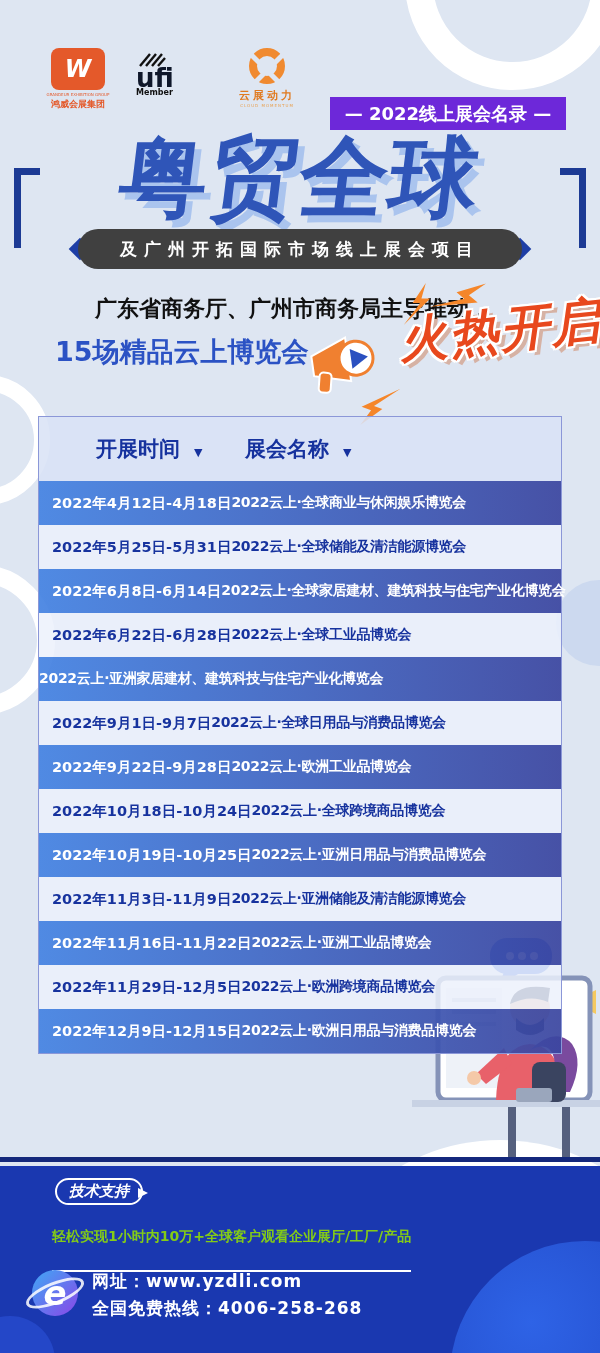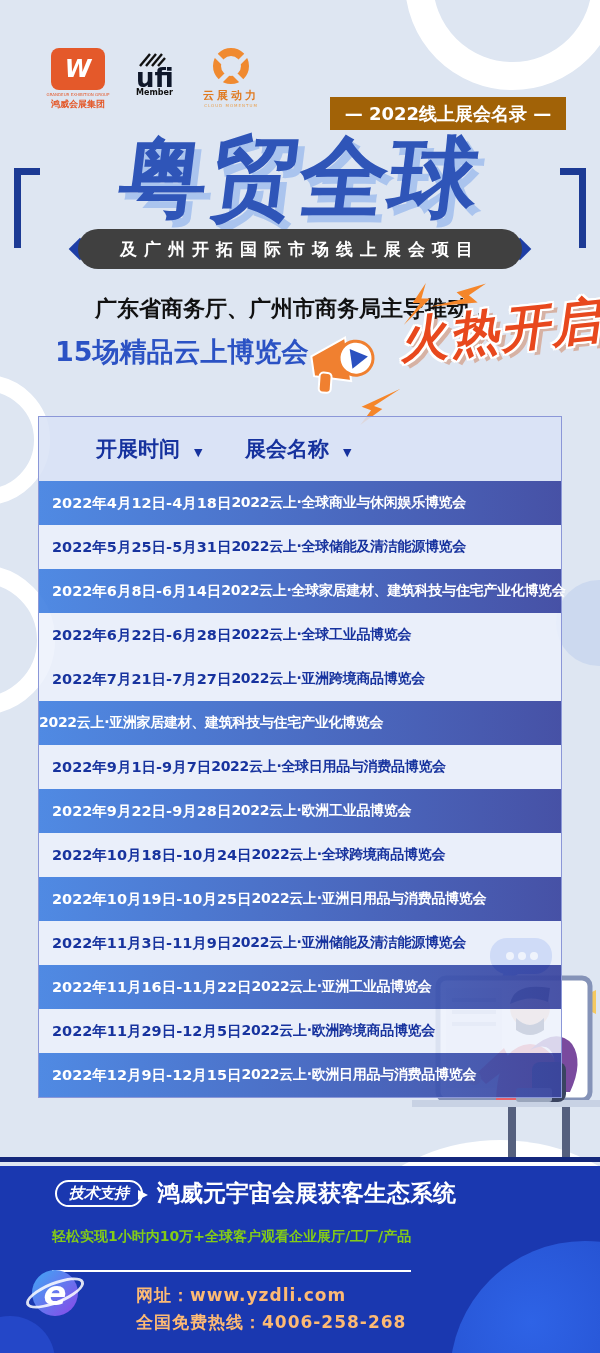--- a/index.html
+++ b/index.html
@@ -20,30 +20,30 @@
   .logos { position:absolute; left:42px; top:48px; display:flex; gap:22px; z-index:2; }
   .logo1 { width:72px; text-align:center; }
   .logo1-box { width:54px; height:42px; margin:0 auto; background:#e4592a; border-radius:8px; color:#fff;
                display:flex; align-items:center; justify-content:center; font-weight:bold; font-size:24px; font-style:italic; }
   .logo1-sub { font-size:4px; color:#e4592a; margin-top:2px; letter-spacing:0; white-space:nowrap; }
   .logo1-name { font-size:9px; color:#e4592a; font-weight:bold; margin-top:1px; white-space:nowrap; }
   .logo2 { width:40px; text-align:left; padding-top:2px; }
   .logo2 svg { display:block; margin-left:2px; }
   .logo2-name { font-size:26px; font-weight:bold; color:#0f172a; line-height:20px; }
   .logo2-sub { font-size:8px; font-weight:bold; color:#111; }
-  .logo3 { width:66px; text-align:center; }
+  .logo3 { width:66px; text-align:center;margin-left:36px; }
   .logo3-ring { width:36px; height:36px; margin:0 auto; border-radius:50%; border:8px solid #f08a30; position:relative; }
   .logo3-ring::before, .logo3-ring::after { content:""; position:absolute; width:44px; height:5px; background:#dee6f2;
       left:-12px; top:12px; transform:rotate(45deg); }
   .logo3-ring::after { transform:rotate(-45deg); }
   .logo3-name { font-size:11px; color:#e07a20; font-weight:bold; letter-spacing:3px; margin-top:4px; white-space:nowrap; }
   .logo3-sub { font-size:4px; color:#e8a050; letter-spacing:1px; }
 
   
-  .top-badge { position:absolute; left:330px; top:97px; width:236px; height:33px; background:#a16207; z-index:2;
+  .top-badge { position:absolute; left:330px; top:97px; width:236px; height:33px; background:#6d28d9; z-index:2;
                color:#fff; font-size:18px; font-weight:bold; display:flex; align-items:center; justify-content:center; white-space:nowrap; }
   .big-title { position:absolute; left:0; top:128px; width:600px; text-align:center; z-index:2;
                font-size:88px; font-weight:900; color:#2f55b8; transform:skewX(-7deg);
                text-shadow:7px 7px 0 #aac4ee; letter-spacing:2px; line-height:100px; }
   .bracket { position:absolute; width:26px; height:80px; z-index:1; }
   .bracket.left  { left:14px;  top:168px; border-left:7px solid #1c3a94; border-top:7px solid #1c3a94; }
   .bracket.right { left:560px; top:168px; border-right:7px solid #1c3a94; border-top:7px solid #1c3a94; }
   .subtitle-pill { position:absolute; left:78px; top:229px; width:444px; height:40px; background:#404040; border-radius:20px;
                    z-index:2; color:#fff; font-size:17px; font-weight:bold; letter-spacing:7px;
                    display:flex; align-items:center; justify-content:center; white-space:nowrap; }
@@ -92,21 +92,21 @@
   .f-title { color:#fff; font-size:23px; font-weight:900; white-space:nowrap; }
   .f-line2 { position:absolute; left:52px; top:62px; color:#84cc16; font-size:14px; white-space:nowrap;
              border-bottom:2.5px solid #fff; padding-bottom:24px; }
   .f-line2 .sb { font-weight:600; }
   .f-line2 .xb { font-weight:900; }
   .ie-icon { position:absolute; left:32px; top:104px; width:46px; height:46px; border-radius:50%;
              background:linear-gradient(135deg,#3fa8f5,#8a46e8); display:flex; align-items:center; justify-content:center; }
   .ie-icon .e { color:#fff; font-size:34px; font-weight:bold; font-style:italic; line-height:46px; }
   .ie-icon .orbit { position:absolute; left:-8px; top:12px; width:62px; height:22px; border:3px solid rgba(255,255,255,0.85);
                     border-radius:50%; transform:rotate(-22deg); }
-  .f-contact { position:absolute; left:92px; top:116px; color:#fdba74;margin-left:44px; }
+  .f-contact { position:absolute; left:92px; top:102px; color:#ffffff; }
   .f-contact .row { font-size:17px; font-weight:bold; line-height:27px; white-space:nowrap; letter-spacing:1px; }
 </style>
 </head>
 <body>
 
 <div class="poster">
 
   <div class="deco ring-tr"></div>
   <div class="deco circle-l1"></div>
   <div class="deco ring-l2"></div>
@@ -218,24 +218,20 @@
           <div class="c2">2022云上·全球储能及清洁能源博览会</div>
         </div>
         <div class="trow blue">
           <div class="c1">2022年6月8日-6月14日</div>
           <div class="c2">2022云上·全球家居建材、建筑科技与住宅产业化博览会</div>
         </div>
         <div class="trow light">
           <div class="c1">2022年6月22日-6月28日</div>
           <div class="c2">2022云上·全球工业品博览会</div>
         </div>
-        <div class="trow light">
-          <div class="c1">2022年7月21日-7月27日</div>
-          <div class="c2">2022云上·亚洲跨境商品博览会</div>
-        </div>
         <div class="trow blue">
           <div class="c2">2022云上·亚洲家居建材、建筑科技与住宅产业化博览会</div>
         </div>
         <div class="trow light">
           <div class="c1">2022年9月1日-9月7日</div>
           <div class="c2">2022云上·全球日用品与消费品博览会</div>
         </div>
         <div class="trow blue">
           <div class="c1">2022年9月22日-9月28日</div>
           <div class="c2">2022云上·欧洲工业品博览会</div>
@@ -266,21 +262,20 @@
         </div>
       </div>
   </div>
 
   <div class="footer-line"></div>
   <div class="footer">
     <div class="f-circle1"></div>
     <div class="f-circle2"></div>
     <div class="f-row1">
       <div class="tech-pill">技术支持</div>
-      <div class="f-title">鸿威元宇宙会展获客生态系统</div>
     </div>
     <div class="f-line2"><span class="sb">轻松实现1小时内</span><span class="xb">10万</span><span class="sb">+全球客户观看企业</span><span class="xb">展厅/工厂/产品</span></div>
     <div class="ie-icon">
       <span class="e">e</span>
       <span class="orbit"></span>
     </div>
     <div class="f-contact">
       <div class="row"><span>网址：</span><span>www.yzdli.com</span></div>
       <div class="row"><span>全国免费热线：</span><span>4006-258-268</span></div>
     </div>

